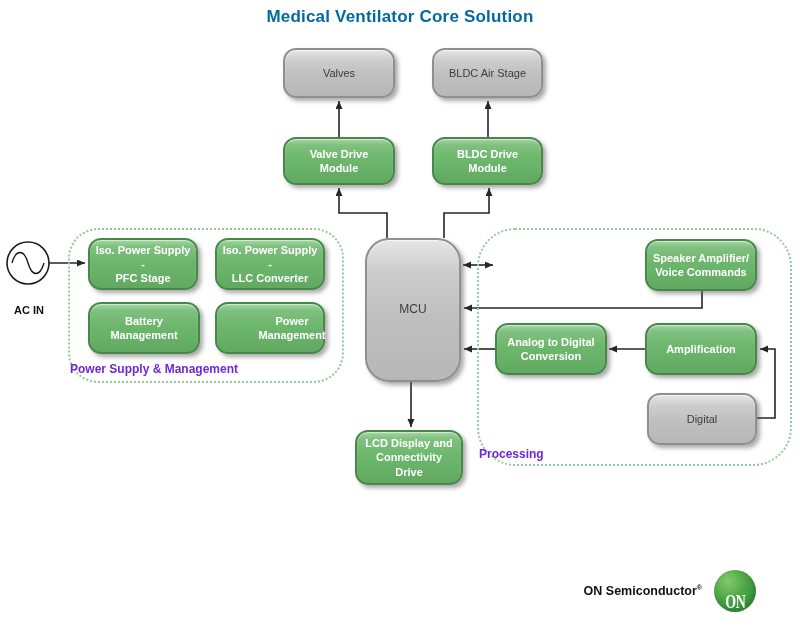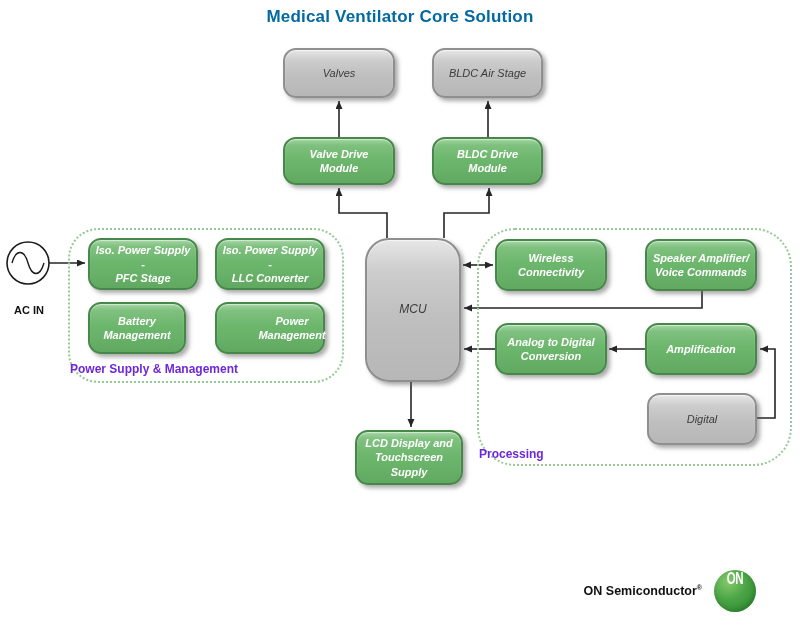--- a/index.html
+++ b/index.html
@@ -8,21 +8,21 @@
     font-family:"Liberation Sans", sans-serif; overflow:hidden;
   }
   .title{
     position:absolute; left:0; right:0; top:7; top:7px; text-align:center;
     font-size:17px; font-weight:bold; color:#0369a1; letter-spacing:.2px;
   }
   .overlay{position:absolute; left:0; top:0; width:800px; height:626px; pointer-events:none;}
   .node{
     position:absolute; display:flex; align-items:center; justify-content:center;
     text-align:center; white-space:pre-line; line-height:1.3; font-size:11px;
-    box-sizing:border-box; padding:2px 4px;font-style:italic;
+    box-sizing:border-box; padding:2px 4px;
   }
   .node-green{
     background:linear-gradient(180deg,#a3d6a3 0%, #7fc07f 14%, #6db76d 45%, #66ae66 80%, #61a861 100%);
     border:2px solid #47884a; border-radius:13px; color:#fff; font-weight:bold;
     box-shadow:3px 3px 4px rgba(100,100,100,.55), inset 0 1px 1px rgba(255,255,255,.55);
   }
   .node-gray{
     background:linear-gradient(180deg,#e6e6e6 0%, #cdcdcd 22%, #bfbfbf 55%, #b7b7b7 100%);
     border:2px solid #8f8f8f; border-radius:13px; color:#3c3c3c; font-weight:normal;
     box-shadow:3px 3px 4px rgba(100,100,100,.55), inset 0 1px 1px rgba(255,255,255,.7);
@@ -38,23 +38,24 @@
   .ac-label{
     position:absolute; text-align:center; font-size:11px; font-weight:bold; color:#111;
   }
   .logo-text{
     position:absolute; text-align:right; font-size:12.5px; font-weight:bold; color:#111;
   }
   .logo-text sup{font-size:7px;}
   .logo-badge{
     position:absolute; width:42px; height:42px; border-radius:50%;
     background:radial-gradient(circle at 34% 28%, #84ca6c 0%, #4aa344 45%, #3b973b 75%, #328832 100%);
-    display:flex; align-items:flex-start; justify-content:center;
-    color:#fff; font-weight:bold; font-size:14px; letter-spacing:-.5px;
+    display:flex; align-items:flex-end; justify-content:center;
+    color:#fff; font-weight:bold; font-size:17px; letter-spacing:-.5px;
     box-shadow:inset -2px -3px 5px rgba(0,60,0,.25);
+    font-family:Liberation Serif, serif;
   }
   .logo-badge span{display:inline-block; transform:scaleX(.82) scaleY(1.15);}
 </style>
 </head>
 <body>
 
 <div class="canvas">
 
   <div class="title">Medical Ventilator Core Solution</div>
 
@@ -102,40 +103,38 @@
   <div class="node node-green" style="left:432px; top:137px; width:111px; height:48px;">BLDC Drive Module</div>
 
   <div class="node node-gray node-mcu" style="left:365px; top:238px; width:96px; height:144px;">MCU</div>
 
   <div class="node node-green" style="left:88px; top:238px; width:110px; height:52px;">Iso. Power Supply -
 PFC Stage</div>
 
   <div class="node node-green" style="left:215px; top:238px; width:110px; height:52px;">Iso. Power Supply -
 LLC Converter</div>
 
-  <div class="node node-green" style="left:88px; top:302px; width:98px; height:52px;">Battery
+  <div class="node node-green" style="left:88px; top:302px; width:112px; height:52px;">Battery
 Management</div>
 
   <div class="node node-green" style="left:215px; top:302px; width:110px; height:52px;padding-left:48px;">Power
 Management</div>
 
-  <div class="node node-green" style="left:495px; top:239px; width:112px; height:52px;">Wireless
-Connectivity</div>
 
   <div class="node node-green" style="left:645px; top:239px; width:112px; height:52px;">Speaker Amplifier/
 Voice Commands</div>
 
   <div class="node node-green" style="left:495px; top:323px; width:112px; height:52px;">Analog to Digital
 Conversion</div>
 
   <div class="node node-green" style="left:645px; top:323px; width:112px; height:52px;">Amplification</div>
 
   <div class="node node-gray" style="left:647px; top:393px; width:110px; height:52px;">Digital</div>
 
   <div class="node node-green" style="left:355px; top:430px; width:108px; height:55px;">LCD Display and
-Touchscreen Supply</div>
+Connectivity Drive</div>
 
   <div class="logo-text" style="left:540px; top:584px; width:162px;"><span>ON Semiconductor</span><sup>®</sup></div>
   <div class="logo-badge" style="left:714px; top:570px;">
       <span>ON</span>
     </div>
 
 </div>
 
 </body></html>

